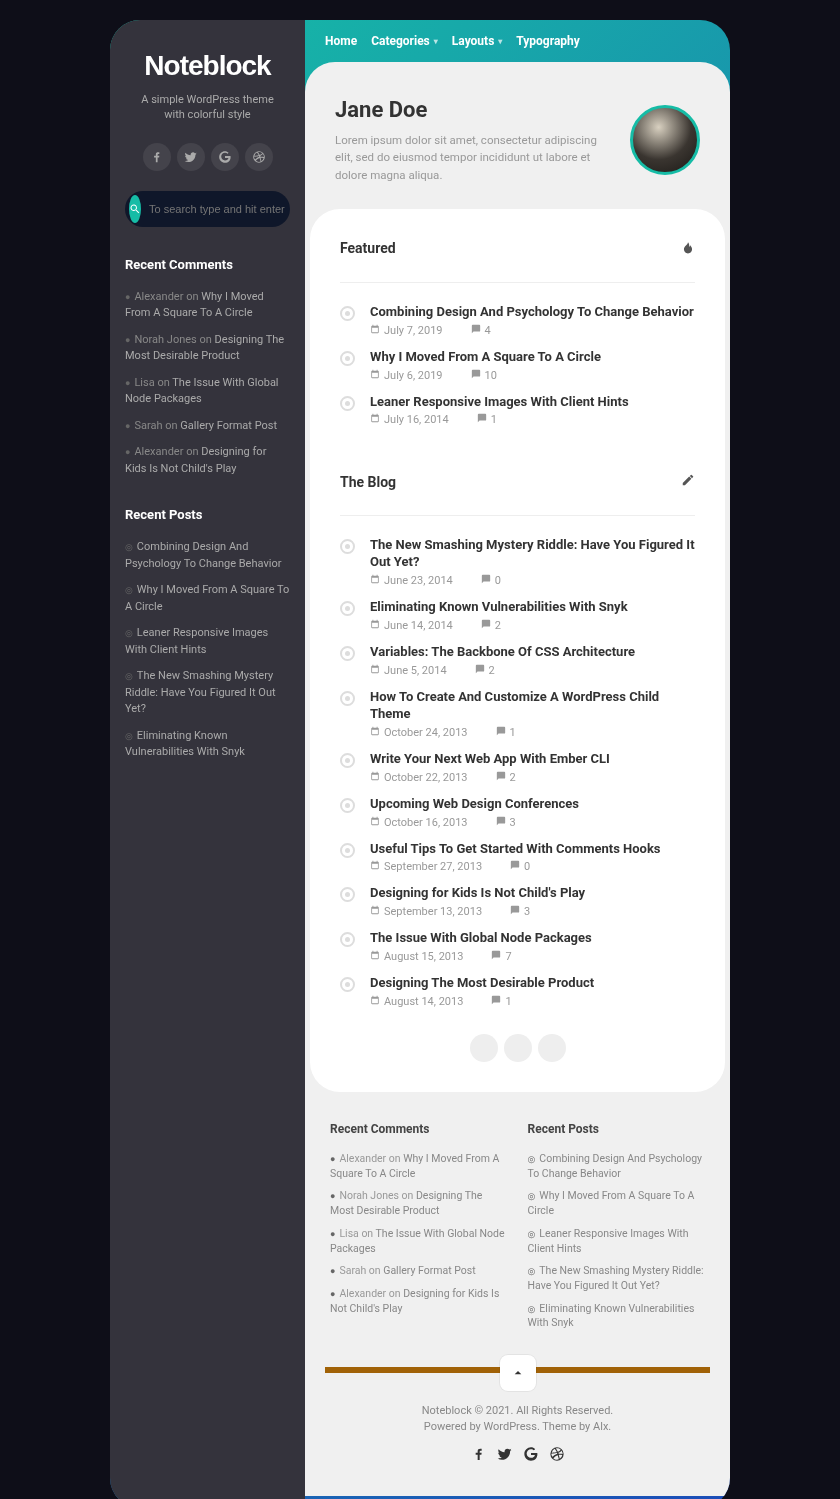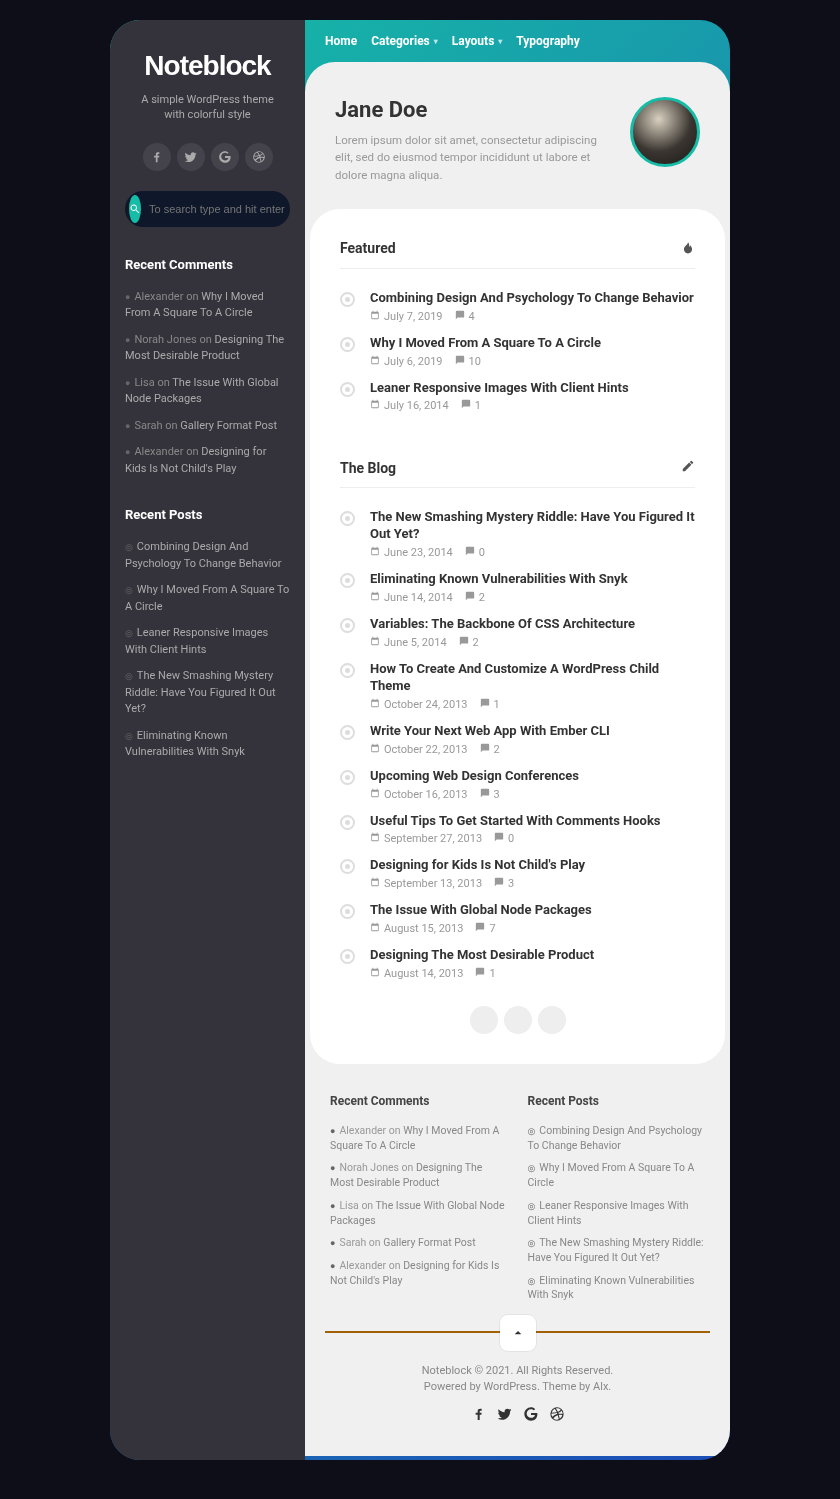--- a/index.html
+++ b/index.html
@@ -18,49 +18,49 @@
 .widget-title { color: #fff; font-size: 13px; font-weight: 700; padding-bottom: 12px; }
 .widget ul { list-style: none; }
 .widget li { font-size: 11px; line-height: 1.5; padding: 5px 0; color: #888; }
 .widget li a { color: #aaa; text-decoration: none; }
 .bullet { color: #666; margin-right: 4px; font-size: 9px; }
 .main { flex: 1; background: transparent; }
 .nav { display: flex; gap: 14px; padding: 14px 20px; font-size: 12px; font-weight: 700; color: #fff; }
 .nav-item { cursor: pointer; display: flex; align-items: center; gap: 4px; }
 .nav-item .chev { font-size: 8px; opacity: 0.7; }
 .content { background: #f0f0f0; border-radius: 30px 30px 0 0; margin: 0; }
-.author-head { padding: 35px 30px 25px; display: flex; gap: 16px; align-items: flex-start; }
+.author-head { padding: 35px 30px 25px; display: flex; gap: 16px; align-items: center; }
 .author-text { flex: 1; }
 .author-name { font-size: 22px; font-weight: 700; color: #333; padding-bottom: 10px; }
 .author-bio { font-size: 11.5px; color: #999; line-height: 1.5; }
 .avatar { width: 70px; height: 70px; border-radius: 50%; border: 3px solid #16bca6; background: radial-gradient(circle at 40% 30%, #d8d0c0 0%, #3a3530 55%, #1a1815 100%); }
 .card { background: #fff; border-radius: 30px; margin: 0 5px; padding: 30px; }
-.section-head { display: flex; justify-content: space-between; align-items: center; border-bottom: 1px solid #eee; padding-bottom: 10px; margin-bottom: 15px; }
+.section-head { display: flex; justify-content: space-between; align-items: center; border-bottom: 1px solid #eee; padding-bottom: 24px; margin-bottom: 15px; }
 .section-head h3 { font-size: 14px; color: #333; font-weight: 700; }
 .section-head .ic { color: #666; }
 .post-list { list-style: none; }
 .post-item { display: flex; gap: 15px; padding: 6px 0; align-items: flex-start; }
 .radio { width: 15px; height: 15px; border: 2px solid #ddd; border-radius: 50%; flex-shrink: 0; margin-top: 2px; position: relative; }
 .radio::after { content: ""; position: absolute; inset: 3px; border-radius: 50%; background: #ddd; }
 .post-body { flex: 1; }
 .post-title { font-size: 13px; font-weight: 700; color: #333; line-height: 1.3; cursor: pointer; }
-.post-meta { font-size: 11px; color: #999; padding-top: 3px; display: flex; gap: 12px; align-items: center; }
+.post-meta { font-size: 11px; color: #999; padding-top: 3px; display: flex; gap: 28px; align-items: center; }
 .post-meta .mi { display: inline-flex; align-items: center; gap: 4px; }
 .blog-head { margin-top: 40px; }
 .pager { text-align: center; padding: 20px 0 0; }
 .page-of { font-size: 11px; color: #999; padding-bottom: 10px; display: flex; justify-content: center; align-items: center; gap: 6px; }
 .page-btns { display: flex; justify-content: center; gap: 6px; }
 .pbtn { width: 28px; height: 28px; border-radius: 50%; background: #eee; display: flex; align-items: center; justify-content: center; font-size: 12px; color: #666; cursor: pointer; font-weight: 700; }
 .footer-widgets { display: flex; padding: 30px 25px 20px; gap: 20px; }
 .fw { flex: 1; }
 .fw h4 { font-size: 12px; font-weight: 700; color: #444; padding-bottom: 12px; }
 .fw ul { list-style: none; }
 .fw li { font-size: 10.5px; line-height: 1.4; padding: 4px 0; color: #999; }
 .fw li a { color: #888; text-decoration: none; }
-.footer-bot { text-align: center; padding: 20px 0 30px; border-top: 2px solid #a16207; margin: 4px 20px; position: relative; }
+.footer-bot { text-align: center; padding: 20px 0 30px; border-top: 6px solid #a16207; margin: 12px 20px; position: relative; }
 .topbtn { position: absolute; top: -18px; left: 50%; transform: translateX(-50%); width: 36px; height: 36px; border-radius: 8px; background: #fff; display: flex; align-items: center; justify-content: center; font-weight: bold; color: #333; box-shadow: 0 0 0 1px rgba(0,0,0,0.05); cursor: pointer; }
 .copy { font-size: 11px; color: #888; line-height: 1.5; padding-top: 10px; }
 .fsocials { display: flex; justify-content: center; gap: 10px; padding-top: 10px; }
 .fsocials svg { width: 16px; height: 16px; fill: #333; cursor: pointer; }
 .ficon svg { width: 10px; height: 10px; fill: #999; }
 </style>
 </head>
 <body>
 
 <div class="wrap">

